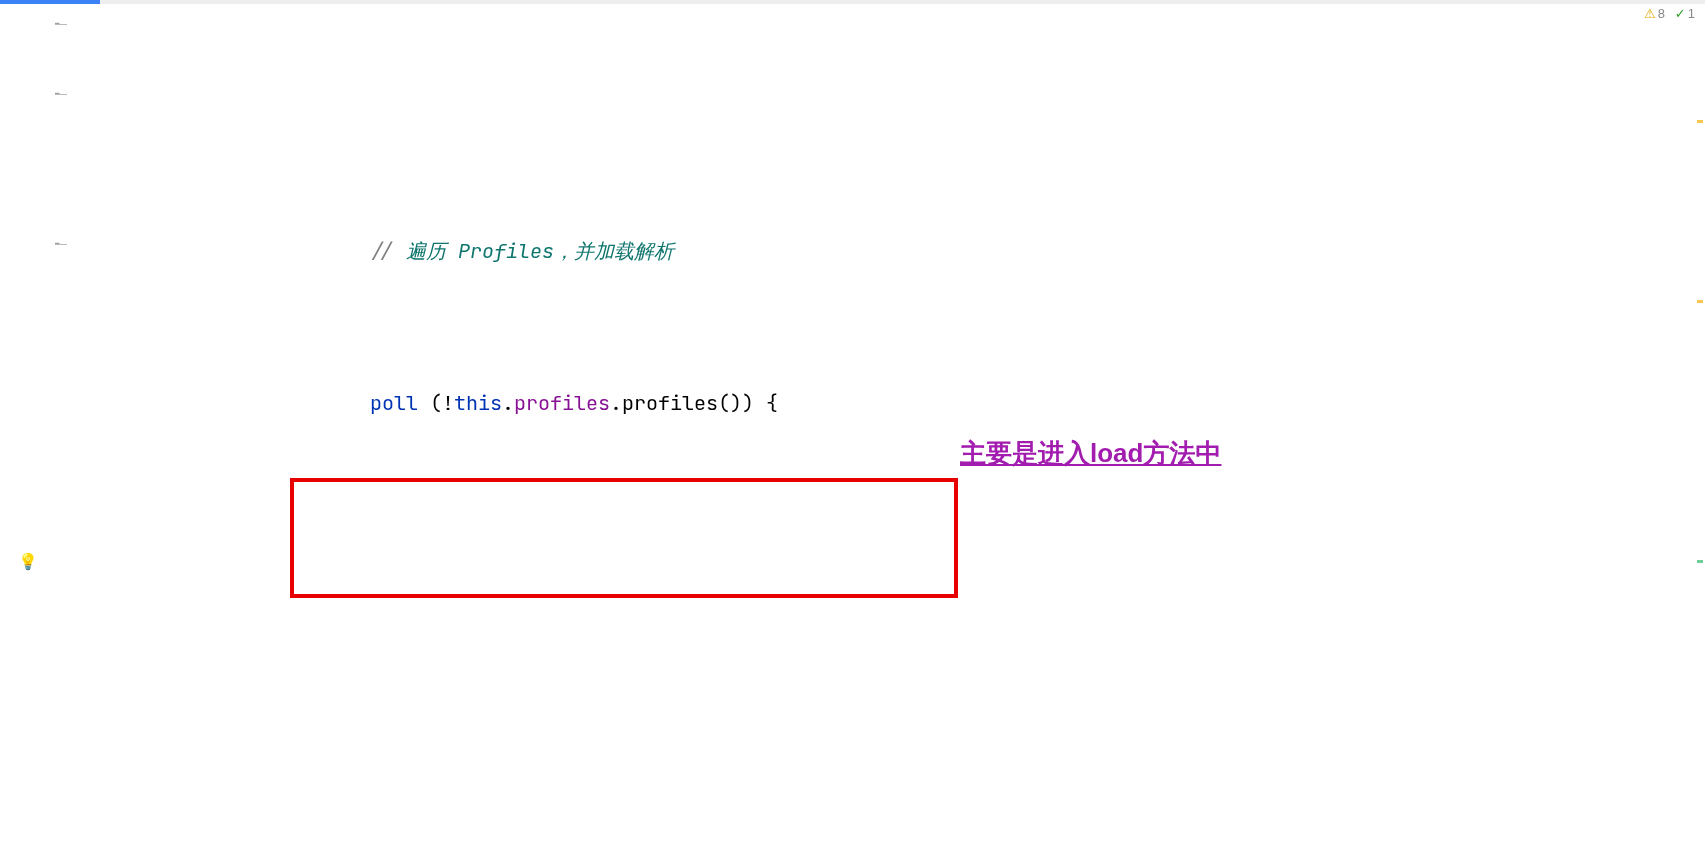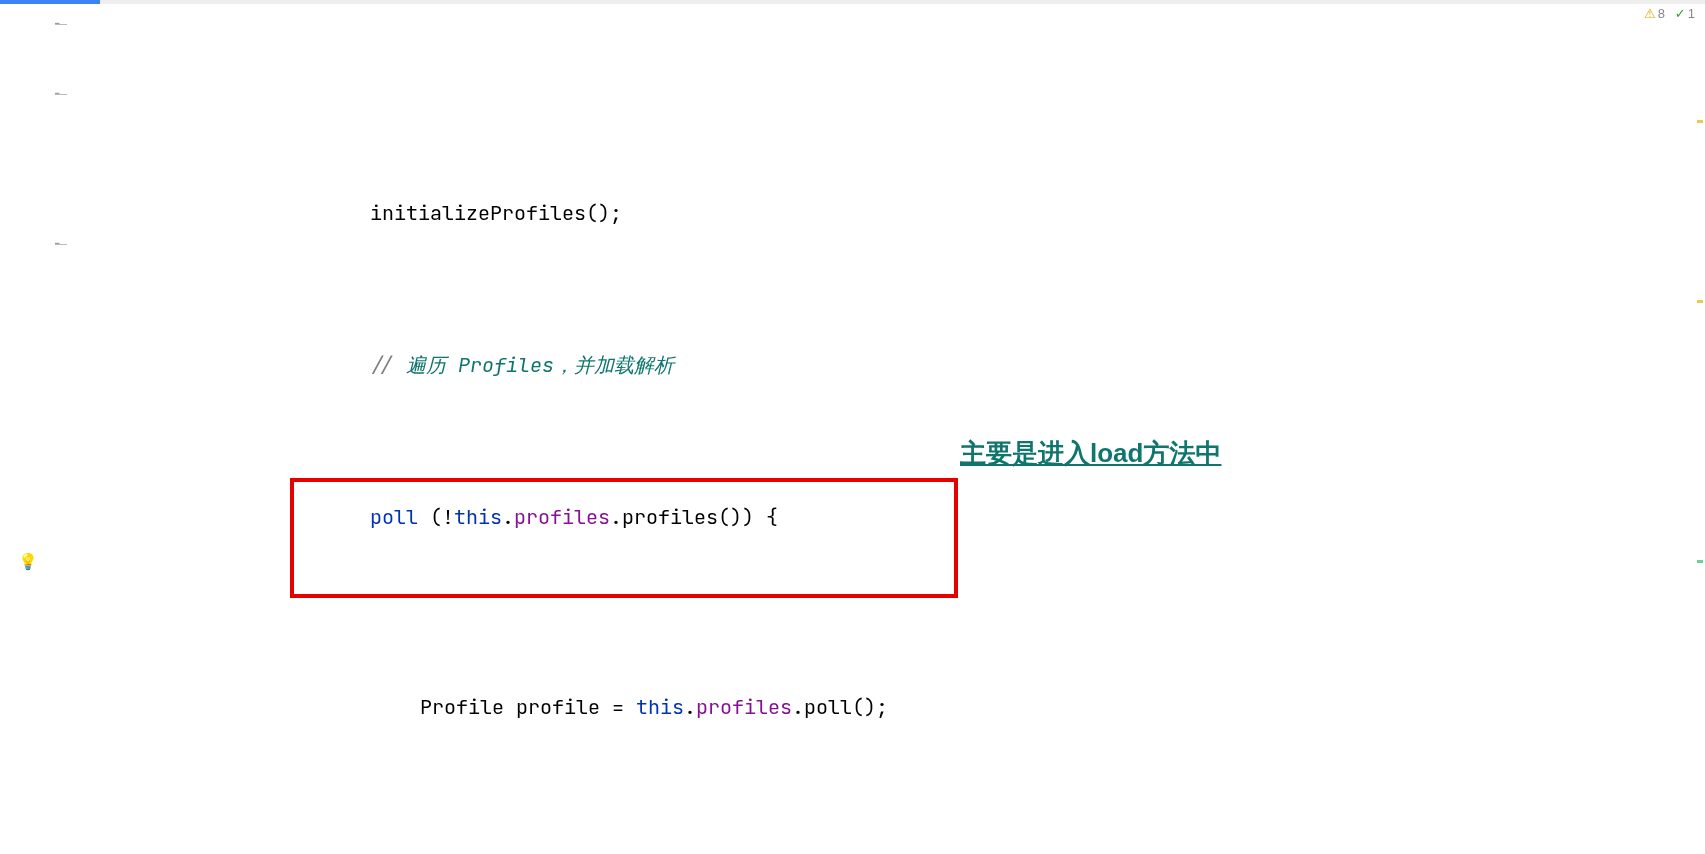--- a/index.html
+++ b/index.html
@@ -98,21 +98,21 @@
   .insp-ok::before { content: "✓"; color: #2da328; margin-right: 2px; }
 
   .red-box {
     position: absolute;
     border: 4px solid #e60000;
     pointer-events: none;
     z-index: 50;
   }
   .annotation {
     position: absolute;
-    color: #0f766e;
+    color: #a21caf;
     font-family: "Microsoft YaHei", sans-serif;
     font-size: 26px;
     font-weight: 600;
     text-shadow: 0 0 2px rgba(255,255,255,0.6);
     z-index: 60;
     text-decoration: underline;
   }
   .scroll-marker {
     position: absolute;
     right: 2px;
@@ -141,36 +141,30 @@
 
 <div class="fold">
   <span class="fold-mark" style="top: 20px;"></span>
   <span class="fold-mark" style="top: 90px;"></span>
   <span class="fold-mark" style="top: 240px;"></span>
 </div>
 
 <div class="editor">
 
   
-  <div class="line" style="padding-left: 250px;">
-    <span>initializeProfiles();</span>
-  </div>
   
   <div class="line" style="padding-left: 250px;">
     <span class="comment-slash"><span>// </span><span class="comment-d">遍历 Profiles，并加载解析</span></span>
   </div>
   
   <div class="line" style="padding-left: 250px;">
     <span class="kw">poll</span><span> (!</span><span class="kw">this</span><span>.</span><span class="field">profiles</span><span>.</span><span>profiles()) {</span>
   </div>
   
   
-  <div class="line" style="padding-left: 300px;">
-    <span class="type">Profile</span><span> profile = </span><span class="kw">this</span><span>.</span><span class="field">profiles</span><span>.poll();</span>
-  </div>
   
   
   
   
   
   
   
   
   
   

